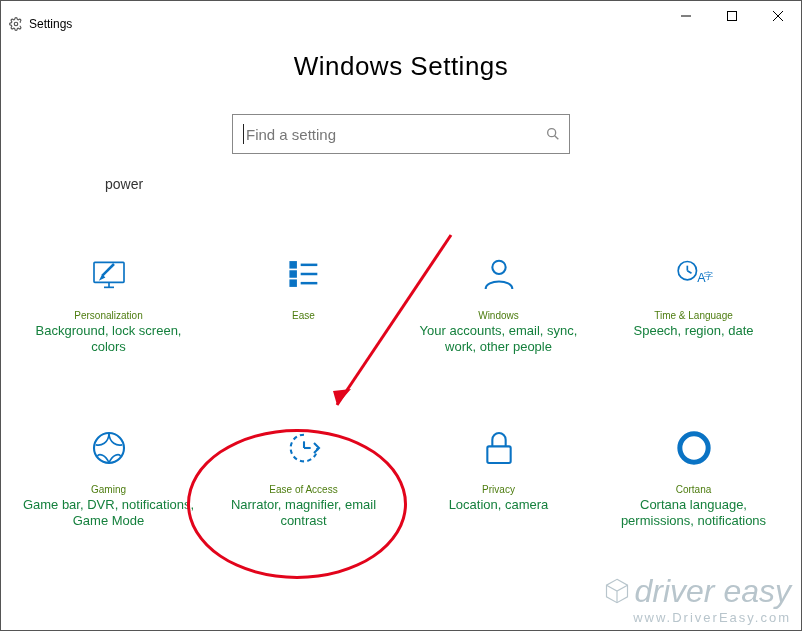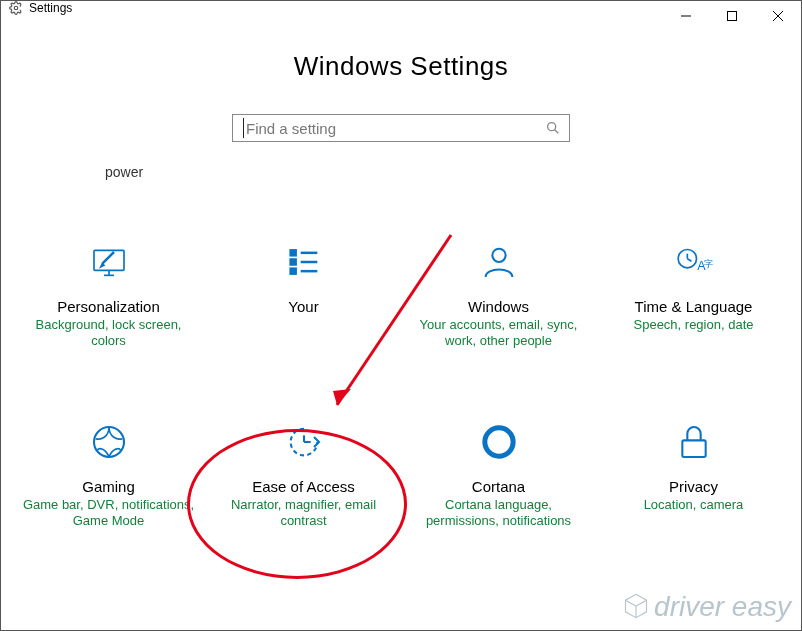--- a/index.html
+++ b/index.html
@@ -1,43 +1,43 @@
 <!DOCTYPE html>
 <html><head>
 <meta charset="utf-8">
 <style>
   * { box-sizing: border-box; margin: 0; padding: 0; }
   html, body { width: 802px; height: 631px; font-family: "Segoe UI", Arial, sans-serif; background: #fff; color: #000; overflow: hidden; position: relative; }
   .window { width: 802px; height: 631px; border: 1px solid #555; background: #fff; position: relative; }
-  .titlebar { height: 30px; display: flex; align-items: flex-start; justify-content: space-between; padding-left: 8px; }
+  .titlebar { height: 30px; display: flex; align-items: flex-end; justify-content: space-between; padding-left: 8px; }
   .titlebar-left { display: flex; align-items: center; gap: 6px; font-size: 12px; }
   .titlebar-icon svg { width: 14px; height: 14px; display: block; }
   .win-controls { display: flex; height: 100%; }
   .win-btn { width: 46px; height: 30px; display: flex; align-items: center; justify-content: center; font-family: Arial, sans-serif; font-size: 12px; cursor: default; }
   .win-btn svg { width: 10px; height: 10px; }
   .content { padding-top: 20px; text-align: center; }
   .page-title { font-size: 26px; font-weight: 400; letter-spacing: 0.5px; margin-bottom: 32px; }
-  .search-wrap { display: inline-flex; width: 338px; height: 28px; border: 1px solid #888; align-items: center; padding: 0 8px 0 10px; }
+  .search-wrap { display: inline-flex; width: 338px; height: 40px; border: 1px solid #888; align-items: center; padding: 0 8px 0 10px; }
   .search-input { flex: 1; border: none; outline: none; font-size: 15px; color: #555; background: transparent; }
   .search-input::placeholder { color: #777; }
   .search-icon { color: #888; }
   .search-icon svg { width: 16px; height: 16px; display: block; }
   .textcursor { width: 1px; height: 20px; background: #222; display: inline-block; margin-right: 2px; }
   .hint { text-align: left; margin: 22px 0 0 84px; font-size: 14px; color: #333; padding-left: 20px; }
   .grid { display: grid; grid-template-columns: repeat(4, 1fr); column-gap: 0; row-gap: 70px; padding: 60px 10px 0 10px; }
   .tile { display: flex; flex-direction: column; align-items: center; text-align: center; padding: 0 6px; cursor: default; }
   .tile .ic { width: 44px; height: 44px; display: flex; align-items: center; justify-content: center; color: #0a73c4; }
   .tile .ic svg { width: 40px; height: 40px; }
-  .tile .ttl { font-size: 15px; color: #000000; margin-top: 14px; }
+  .tile .ttl { font-size: 10px; color: #4d7c0f; margin-top: 14px; }
   .tile .desc { font-size: 13px; color: #15803d; margin-top: 2px; line-height: 1.25; max-width: 180px; }
   .annot { position: absolute; pointer-events: none; }
   .circle-annot { left: 186px; top: 428px; width: 220px; height: 150px; border: 3px solid #e2041b; border-radius: 50% / 50%; }
   .arrow-annot { position: absolute; left: 322px; top: 230px; pointer-events: none; }
   .watermark { position: absolute; right: 10px; bottom: 5px; text-align: right; color: #b8c5cc; pointer-events: none; }
-  .watermark .w1 { font-size: 28px; font-style: italic; font-weight: 300; line-height: 1; }
+  .watermark .w1 { font-size: 32px; font-style: italic; font-weight: 300; line-height: 1; }
   .watermark .w2 { font-size: 13px; letter-spacing: 2px; }
   .watermark .cube { display: inline-block; vertical-align: middle; margin-right: 4px; }
 </style>
 </head>
 <body>
 
 <div class="window">
 
   <div class="titlebar">
     <div class="titlebar-left">
@@ -105,21 +105,21 @@
         <div class="ic">
           <svg viewBox="0 0 48 48" fill="none" stroke="#0a73c4" stroke-width="3">
             <rect x="8" y="10" width="6" height="6" fill="#0a73c4"></rect>
             <rect x="8" y="21" width="6" height="6" fill="#0a73c4"></rect>
             <rect x="8" y="32" width="6" height="6" fill="#0a73c4"></rect>
             <line x1="20" y1="13" x2="40" y2="13"></line>
             <line x1="20" y1="24" x2="40" y2="24"></line>
             <line x1="20" y1="35" x2="40" y2="35"></line>
           </svg>
         </div>
-        <div class="ttl">Your</div>
+        <div class="ttl">Ease</div>
       </div>
 
       <div class="tile">
         <div class="ic">
           <svg viewBox="0 0 48 48" fill="none" stroke="#0a73c4" stroke-width="2.5">
             <circle cx="24" cy="16" r="8"></circle>
             <path d="M8 42 C8 30 40 30 40 42"></path>
           </svg>
         </div>
         <div class="ttl">Windows</div>
@@ -159,52 +159,53 @@
             <line x1="24" y1="24" x2="32" y2="24"></line>
             <path d="M36 18 L42 24 L36 30" fill="none"></path>
           </svg>
         </div>
         <div class="ttl">Ease of Access</div>
         <div class="desc">Narrator, magnifier, email contrast</div>
       </div>
 
       <div class="tile">
         <div class="ic">
+          <svg viewBox="0 0 48 48" fill="none" stroke="#0a73c4" stroke-width="2.5">
+            <rect x="10" y="22" width="28" height="20" rx="2"></rect>
+            <path d="M16 22 V14 a8 8 0 0 1 16 0 V22"></path>
+          </svg>
+        </div>
+        <div class="ttl">Privacy</div>
+        <div class="desc">Location, camera</div>
+      </div>
+
+      <div class="tile">
+        <div class="ic">
           <svg viewBox="0 0 48 48" fill="none">
             <circle cx="24" cy="24" r="17" stroke="#0a73c4" stroke-width="6"></circle>
           </svg>
         </div>
         <div class="ttl">Cortana</div>
         <div class="desc">Cortana language, permissions, notifications</div>
-      </div>
-
-      <div class="tile">
-        <div class="ic">
-          <svg viewBox="0 0 48 48" fill="none" stroke="#0a73c4" stroke-width="2.5">
-            <rect x="10" y="22" width="28" height="20" rx="2"></rect>
-            <path d="M16 22 V14 a8 8 0 0 1 16 0 V22"></path>
-          </svg>
-        </div>
-        <div class="ttl">Privacy</div>
-        <div class="desc">Location, camera</div>
       </div>
 
     </div>
   </div>
 
   <div class="annot circle-annot"></div>
   <svg class="arrow-annot" width="140" height="200">
     <line x1="128" y1="4" x2="14" y2="174" stroke="#e2041b" stroke-width="3"></line>
     <polygon points="14,174 28,158 10,160" fill="#e2041b"></polygon>
   </svg>
 
   <div class="watermark">
     <div class="w1">
       <span class="cube">
         <svg width="28" height="28" viewBox="0 0 48 48" fill="none" stroke="#b8c5cc" stroke-width="2">
           <path d="M24 4 L42 14 L42 34 L24 44 L6 34 L6 14 Z"></path>
           <path d="M6 14 L24 24 L42 14 M24 24 L24 44"></path>
         </svg>
       </span><span>driver easy</span>
     </div>
+    <div class="w2">www.DriverEasy.com</div>
   </div>
 
 </div>
 
 </body></html>

